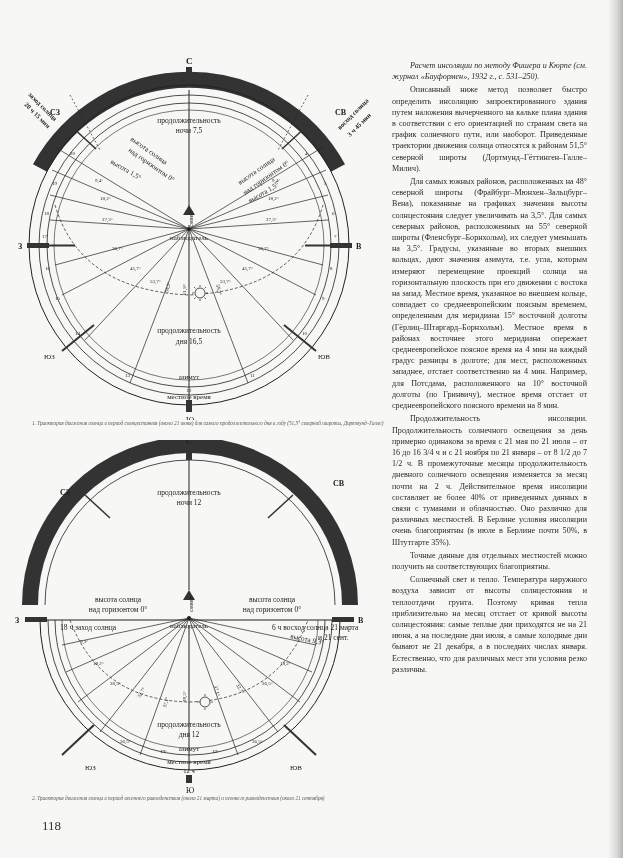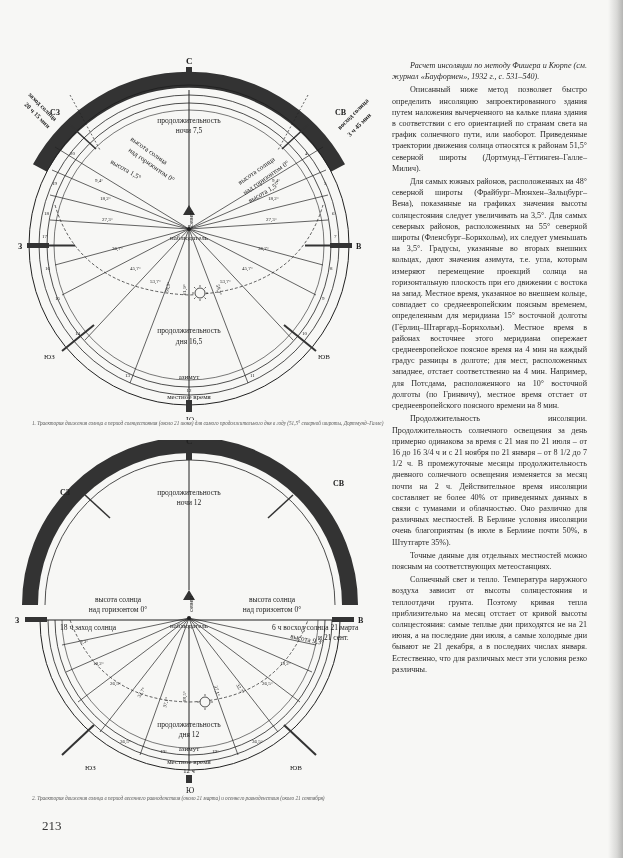--- a/index.html
+++ b/index.html
@@ -249,22 +249,22 @@
     <text x="212" y="313">19°</text>
     <text x="120" y="303">36,5°</text>
     <text x="252" y="303">36,5°</text>
   </g>
   <text x="189" y="311" font-size="7" text-anchor="middle">азимут</text>
   <text x="189" y="324" font-size="7" text-anchor="middle">местное время</text>
   <text x="189" y="333" font-size="6.5" text-anchor="middle">12 ч</text>
 </svg>
 <div id="cap2" class="caption">2. Траектория движения солнца в период весеннего равноденствия (около 21 марта) и осеннего равноденствия (около 21 сентября)</div>
 
-<div class="pagenum">213</div>
+<div class="pagenum">118</div>
 
 <div class="col">
-  <p class="lead">Расчет инсоляции по методу Фишера и Кюрпе (см. журнал «Бауформен», 1932 г., с. 531–540).</p>
+  <p class="lead">Расчет инсоляции по методу Фишера и Кюрпе (см. журнал «Бауформен», 1932 г., с. 531–250).</p>
   <p>Описанный ниже метод позволяет быстро определить инсоляцию запроектированного здания путем наложения вычерченного на кальке плана здания в соответствии с его ориентацией по странам света на график солнечного пути, или наоборот. Приведенные траектории движения солнца относятся к районам 51,5° северной широты (Дортмунд–Гёттинген–Галле–Милич).</p>
   <p>Для самых южных районов, расположенных на 48° северной широты (Фрайбург–Мюнхен–Зальцбург–Вена), показанные на графиках значения высоты солнцестояния следует увеличивать на 3,5°. Для самых северных районов, расположенных на 55° северной широты (Фленсбург–Борнхольм), их следует уменьшать на 3,5°. Градусы, указанные во вторых внешних кольцах, дают значения азимута, т.е. угла, которым измеряют перемещение проекций солнца на горизонтальную плоскость при его движении с востока на запад. Местное время, указанное во внешнем кольце, совпадает со среднеевропейским поясным временем, определенным для меридиана 15° восточной долготы (Гёрлиц–Штаргард–Борнхольм). Местное время в районах восточнее этого меридиана опережает среднеевропейское поясное время на 4 мин на каждый градус разницы в долготе; для мест, расположенных западнее, отстает соответственно на 4 мин. Например, для Потсдама, расположенного на 10° восточной долготы (по Гринвичу), местное время отстает от среднеевропейского поясного времени на 8 мин.</p>
   <p><b>Продолжительность инсоляции.</b> <span>Продолжительность солнечного освещения за день примерно одинакова за время с 21 мая по 21 июля – от 16 до 16 3/4 ч и с 21 ноября по 21 января – от 8 1/2 до 7 1/2 ч. В промежуточные месяцы продолжительность дневного солнечного освещения изменяется за месяц почти на 2 ч. Действительное время инсоляции составляет не более 40% от приведенных данных в связи с туманами и облачностью. Оно различно для различных местностей. В Берлине условия инсоляции очень благоприятны (в июле в Берлине почти 50%, в Штутгарте 35%).</span></p>
-  <p>Точные данные для отдельных местностей можно поясным на соответствующих метеостанциях.</p>
+  <p>Точные данные для отдельных местностей можно получить на соответствующих благоприятны.</p>
   <p><b>Солнечный свет и тепло.</b> <span>Температура наружного воздуха зависит от высоты солнцестояния и теплоотдачи грунта. Поэтому кривая тепла приблизительно на месяц отстает от кривой высоты солнцестояния: самые теплые дни приходятся не на 21 июня, а на последние дни июля, а самые холодные дни бывают не 21 декабря, а в последних числах января. Естественно, что для различных мест эти условия резко различны.</span></p>
 </div>
 
 </body></html>

